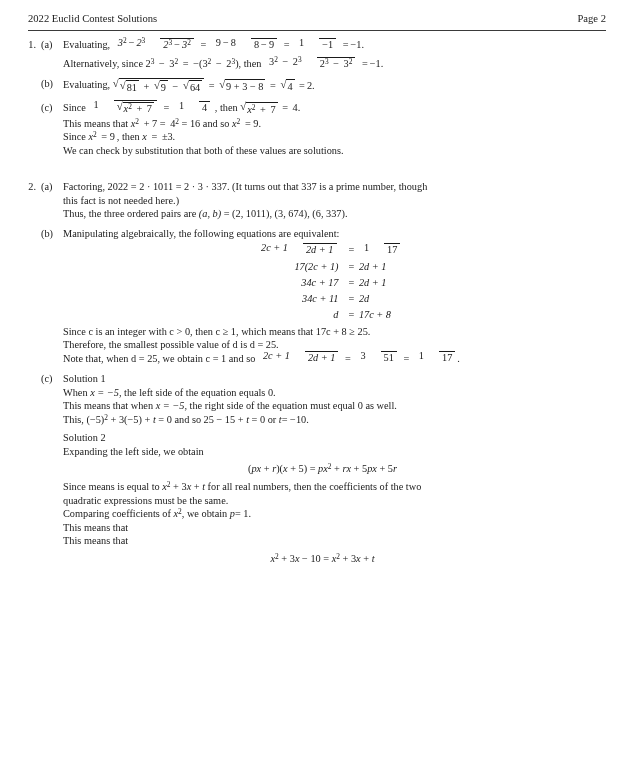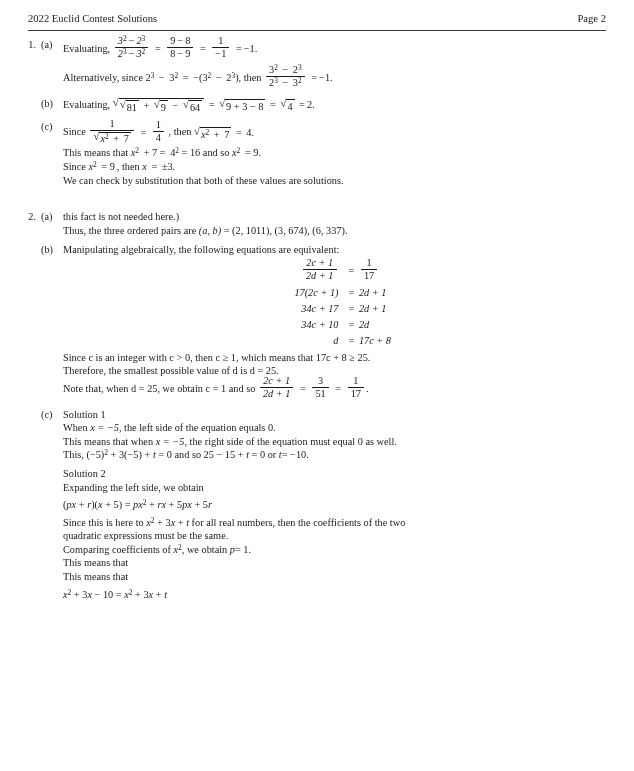--- a/index.html
+++ b/index.html
@@ -57,38 +57,39 @@
   .vspace { height: 9px; }
   .vspace-sm { height: 5px; }
 
   
   .math { font-style: italic; white-space: nowrap; }
   .mathup { font-style: normal; }
   sup.p { font-style: normal; font-size: 0.72em; vertical-align: 0.42em; line-height: 0; }
 
   .frac {
     display: inline-flex;
-    flex-direction: column;
+    flex-direction: row;
     vertical-align: middle;
     text-align: center;
     margin: 0 2px;
     position: relative;
     top: -0.15em;
+    gap: 12px;
   }
   .frac .num { padding: 0 3px; line-height: 1.05; }
   .frac .den { padding: 0 3px; line-height: 1.18; border-top: 1px solid #1a1a1a; text-align: center; }
 
   .sqrt { display: inline-flex; align-items: stretch; vertical-align: middle; white-space: nowrap; }
   .sqrt .radical { font-size: 1.05em; line-height: 1; padding-right: 0px; position: relative; top: 0.02em; }
   .sqrt .rad-body { border-top: 1px solid #1a1a1a; padding: 0 2px 0 1px; margin-top: 1px; }
 
   .op { font-style: normal; padding: 0 2px; }
 
   .display {
-    text-align: left;
+    text-align: center;
     margin: 4px 0 4px 0;
     padding-right: 40px;
   }
 
   
   .alignchain { margin: 2px 0 3px 0; }
   .alignrow { display: flex; justify-content: center; margin: 2.5px 0; }
   .alignrow .lhs { text-align: right; width: 120px; padding-right: 4px; }
   .alignrow .rhs { text-align: left; width: 120px; padding-left: 4px; }
 
@@ -241,20 +242,21 @@
     <div class="vspace"></div>
     <div class="vspace"></div>
 
     <div class="problem">
       <div class="prob-num">2.</div>
       <div class="parts">
 
         <div class="part">
           <div class="part-label">(a)</div>
           <div class="part-body">
+            <div class="line">Factoring, 2022 = 2 · 1011 = 2 · 3 · 337. (It turns out that 337 is a prime number, though</div>
             <div class="line">this fact is not needed here.)</div>
             <div class="line">
               <span>Thus, the three ordered pairs are</span>
               <span class="math">(a, b)</span>
               <span>= (2, 1011), (3, 674), (6, 337).</span>
             </div>
           </div>
         </div>
 
         <div class="vspace-sm"></div>
@@ -282,21 +284,21 @@
               </div>
               <div class="alignrow">
                 <div class="lhs"><span class="math">17(2c + 1)</span></div>
                 <div class="rhs"><span class="math mathup op">=</span> <span class="math">2d + 1</span></div>
               </div>
               <div class="alignrow">
                 <div class="lhs"><span class="math">34c + 17</span></div>
                 <div class="rhs"><span class="math mathup op">=</span> <span class="math">2d + 1</span></div>
               </div>
               <div class="alignrow">
-                <div class="lhs"><span class="math">34c + 10</span></div>
+                <div class="lhs"><span class="math">34c + 11</span></div>
                 <div class="rhs"><span class="math mathup op">=</span> <span class="math">2d</span></div>
               </div>
               <div class="alignrow">
                 <div class="lhs"><span class="math">d</span></div>
                 <div class="rhs"><span class="math mathup op">=</span> <span class="math">17c + 8</span></div>
               </div>
             </div>
 
             <div class="line">Since c is an integer with c &gt; 0, then c ≥ 1, which means that 17c + 8 ≥ 25.</div>
             <div class="line">Therefore, the smallest possible value of d is d = 25.</div>
@@ -347,21 +349,21 @@
             <div class="vspace-sm"></div>
 
             <div class="line it">Solution 2</div>
             <div class="line">Expanding the left side, we obtain</div>
 
             <div class="display">
               <span class="math mathup">(<span class="math">px</span> + <span class="math">r</span>)(<span class="math">x</span> + 5) = <span class="math">px</span><sup class="p">2</sup> + <span class="math">rx</span> + 5<span class="math">px</span> + 5<span class="math">r</span></span>
             </div>
 
             <div class="line">
-              <span>Since this is here to</span>
+              <span>Since means is equal to</span>
               <span class="math">x<sup class="p">2</sup> <span class="mathup">+ 3</span>x <span class="mathup">+</span> t</span>
               <span>for all real numbers, then the coefficients of the two</span>
             </div>
             <div class="line">quadratic expressions must be the same.</div>
             <div class="line">
               <span>Comparing coefficients of</span>
               <span class="math">x<sup class="p">2</sup></span><span>, we obtain</span>
               <span class="math">p</span><span>= 1.</span>
             </div>
             <div class="line">This means that</div>

